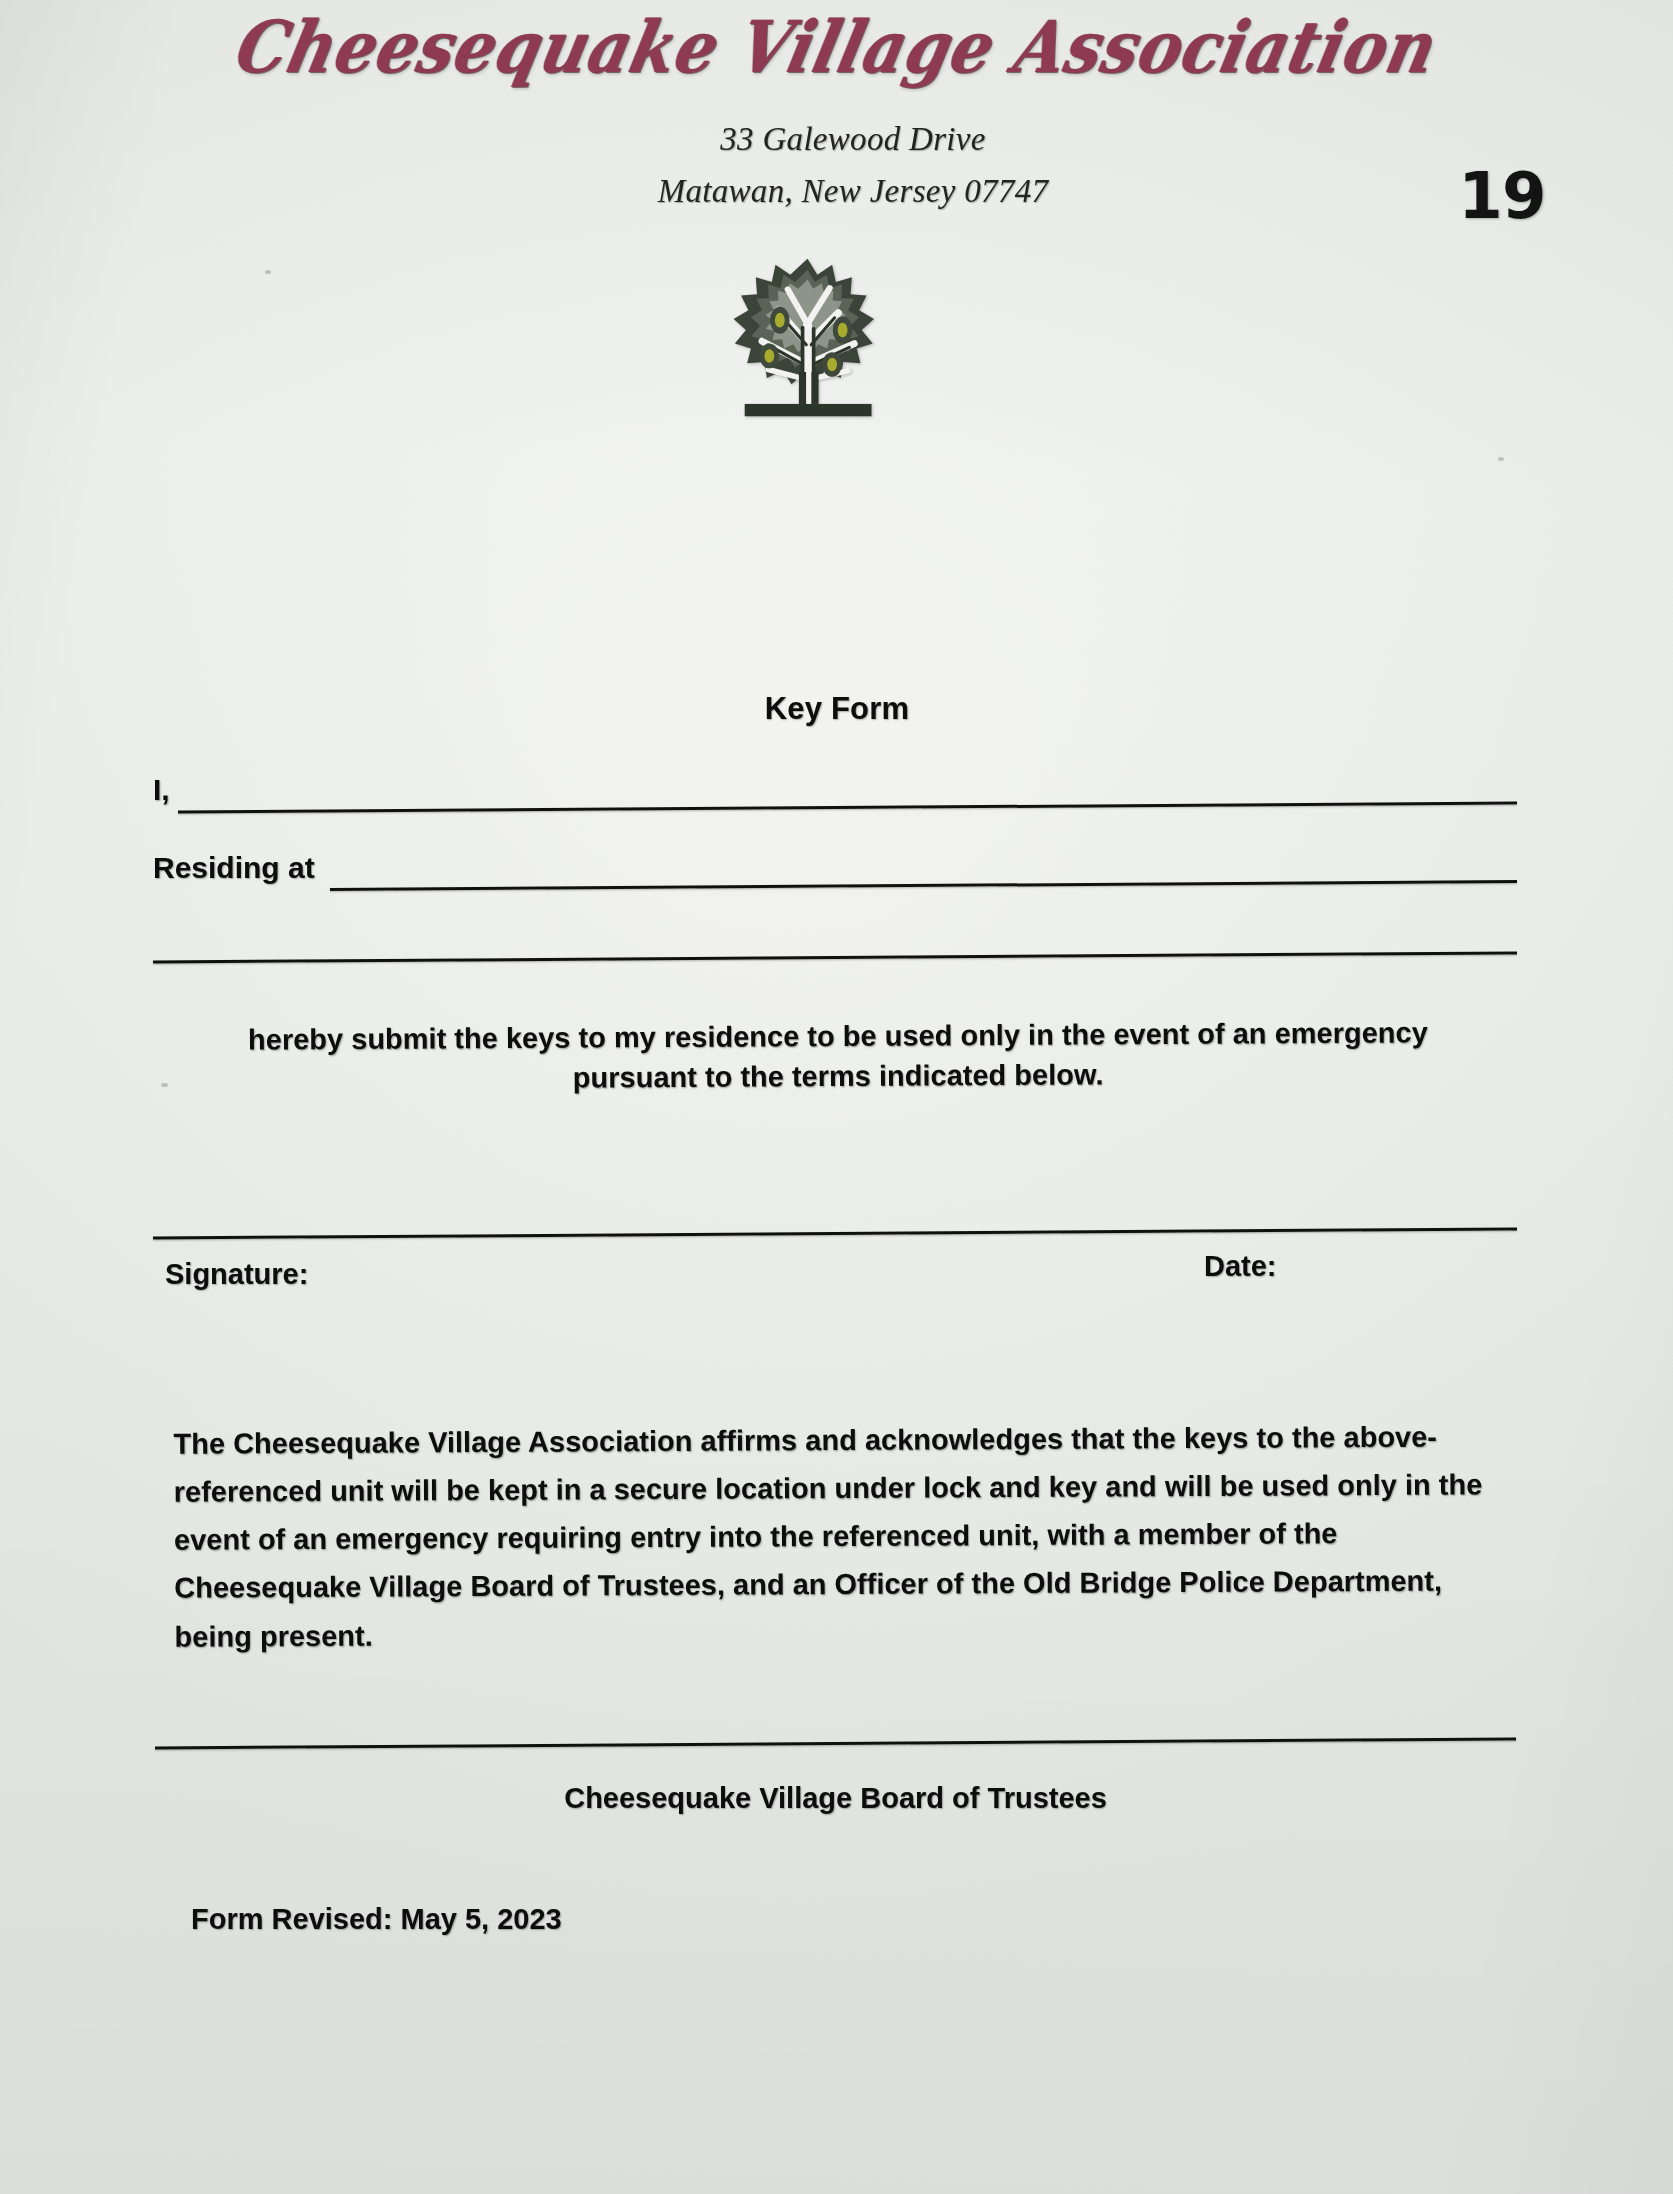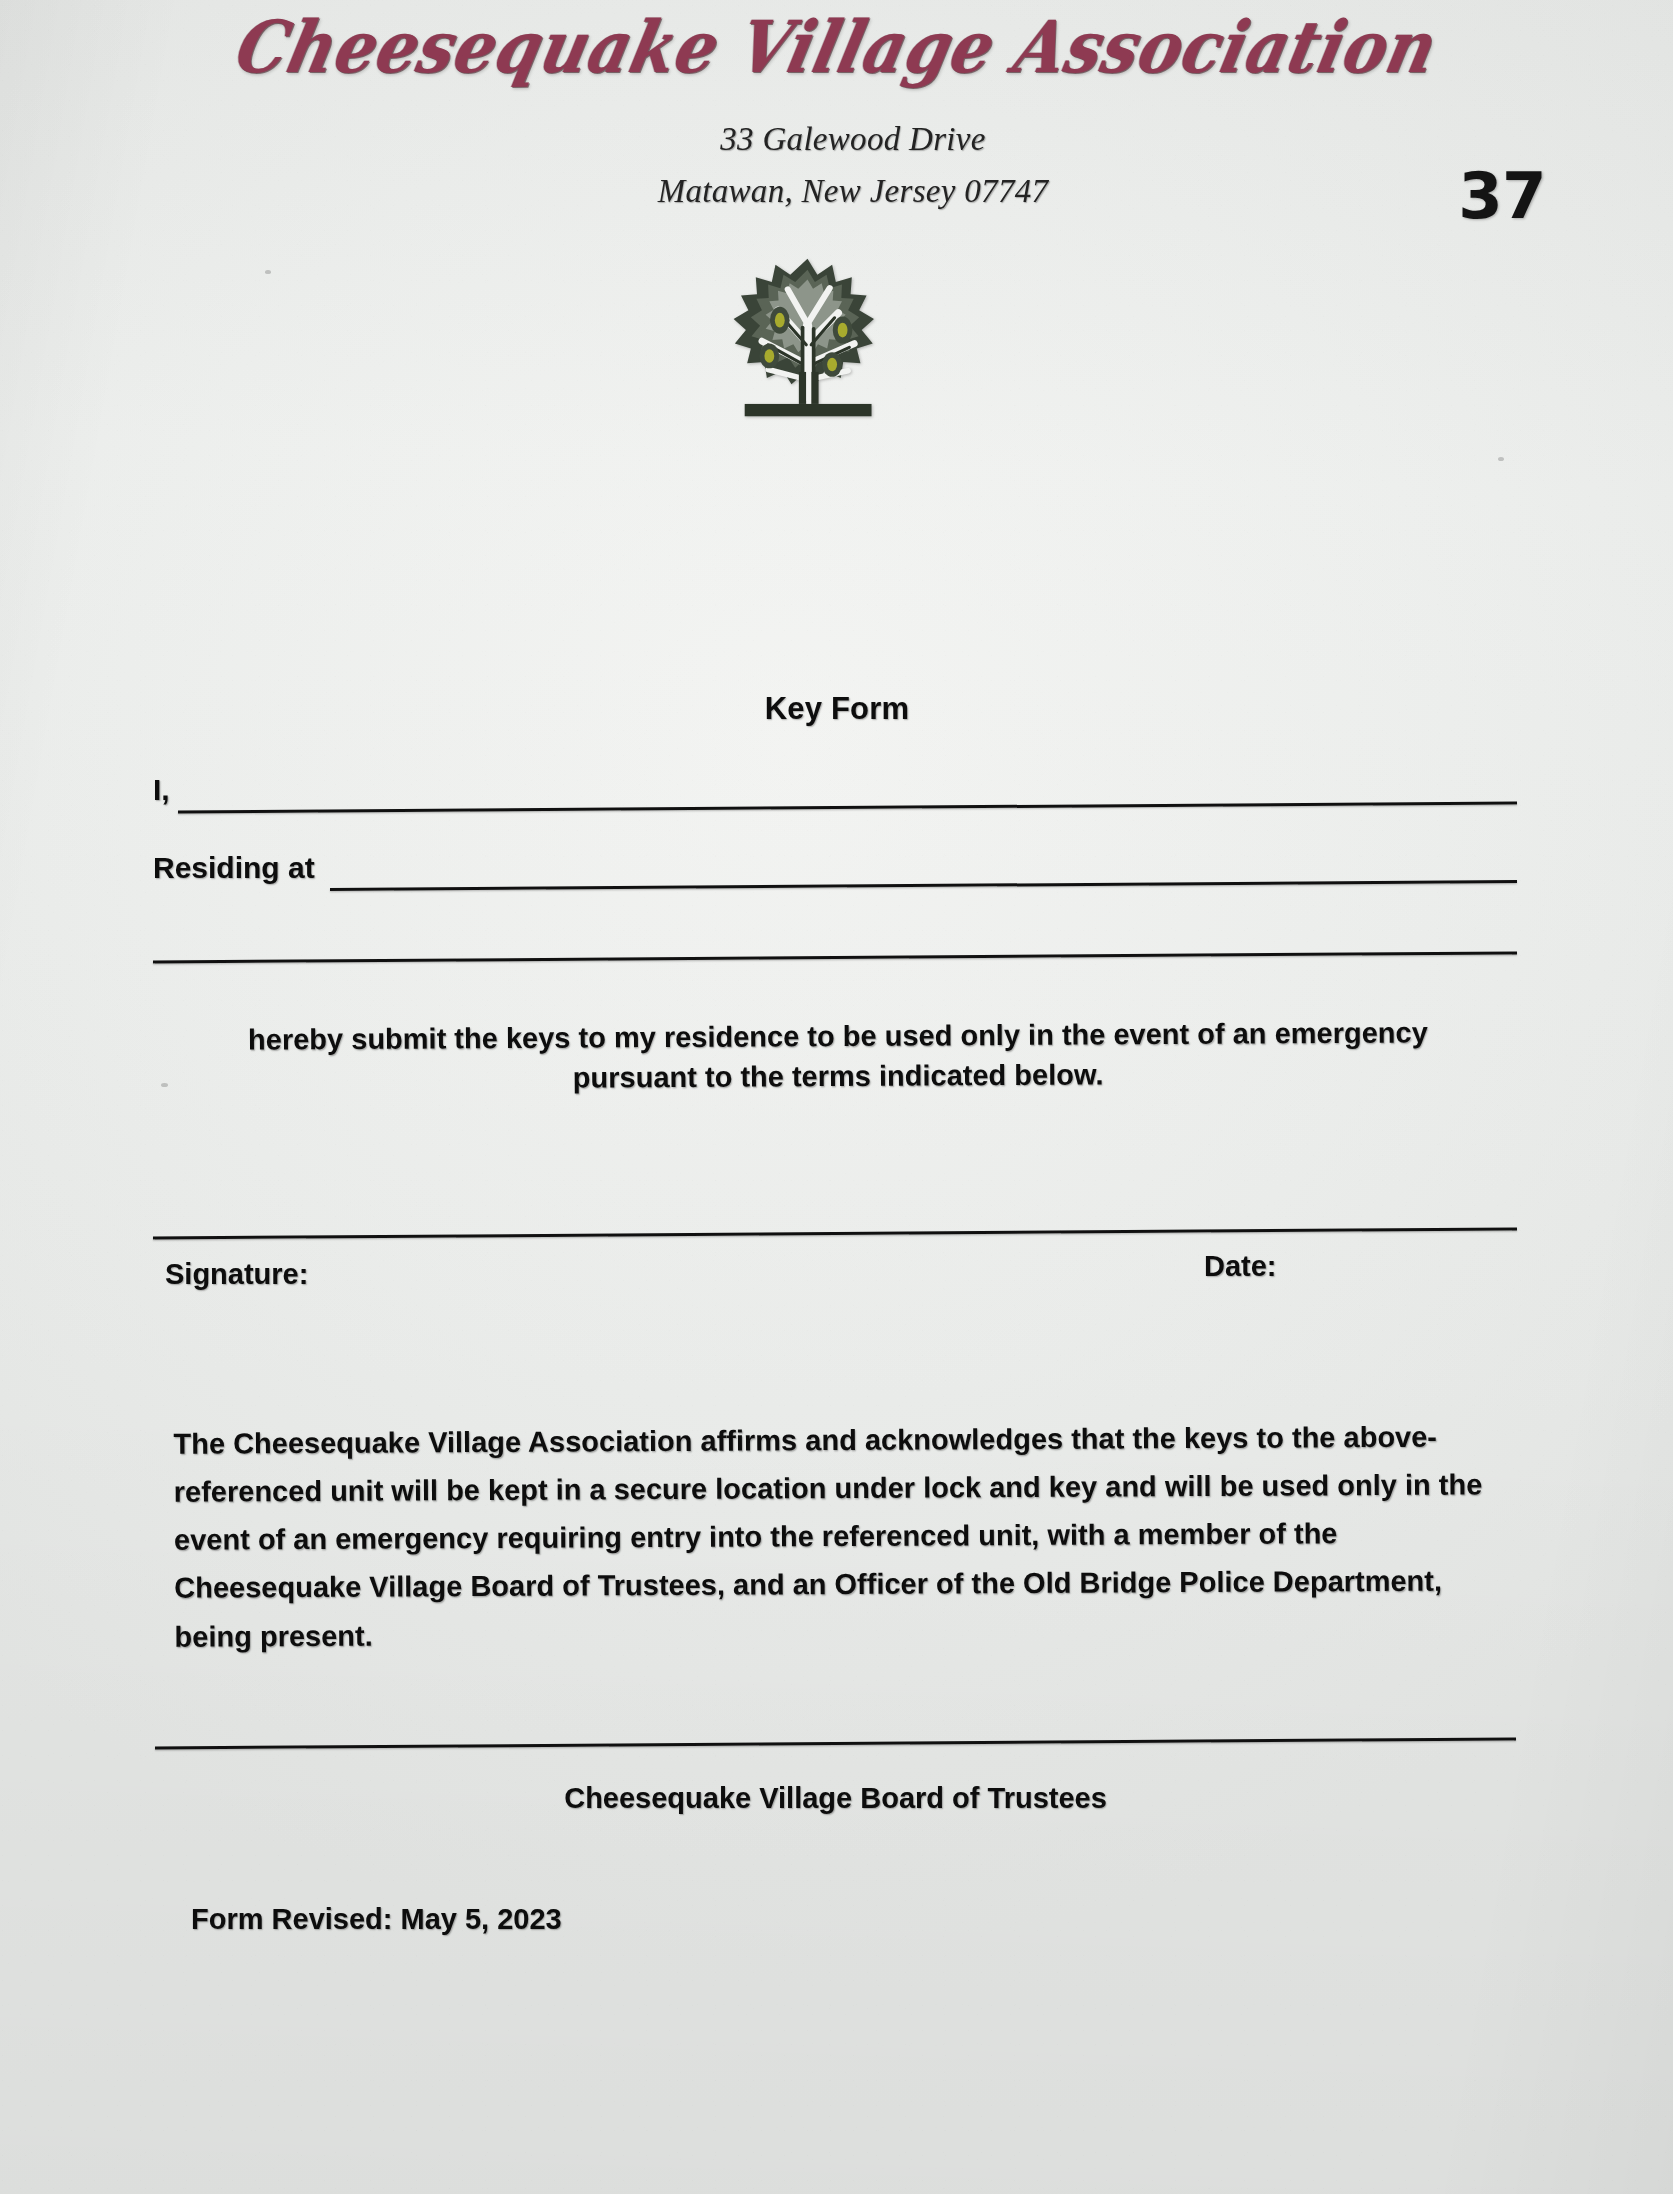--- a/index.html
+++ b/index.html
@@ -182,21 +182,21 @@
 
 <div id="page">
 
   <div class="abs" id="letterhead-script">Cheesequake Village Association</div>
 
   <div class="abs addr-line" id="addr-street">33 Galewood Drive</div>
 
   <div class="abs addr-line" id="addr-city">Matawan, New Jersey 07747</div>
 
 
-  <div class="abs" id="page-number">37</div>
+  <div class="abs" id="page-number">19</div>
 
   <div class="abs" id="logo-wrap">
     <svg viewBox="0 0 320 285" xmlns="http://www.w3.org/2000/svg" aria-hidden="true">
       <g>
 
         <path fill="#3a4438" d="M160 12 l16 26 24-16 6 28 26-8 -2 28 26 2 -12 24 24 14 -20 18 18 22 -26 8 6 24 -28 -2 -4 26 -26 -12 -14 22 -20 -18 -20 18 -14 -22 -26 12 -4 -26 -28 2 6 -24 -26 -8 18 -22 -20 -18 24 -14 -12 -24 26 -2 -2 -28 26 8 6 -28 24 16z"></path>
         <path fill="#5a6456" d="M160 30 l12 20 19 -12 5 22 20 -6 -1 22 20 1 -9 19 18 11 -15 14 14 17 -20 6 5 19 -22 -2 -3 20 -20 -9 -11 17 -16 -14 -16 14 -11 -17 -20 9 -3 -20 -22 2 5 -19 -20 -6 14 -17 -15 -14 18 -11 -9 -19 20 -1 -1 -22 20 6 5 -22 19 12z"></path>
         <path fill="#8d958a" d="M160 46 l9 15 14 -9 4 16 15 -4 -1 16 15 1 -7 14 13 8 -11 10 11 13 -15 4 4 14 -16 -1 -3 15 -15 -7 -8 13 -12 -11 -12 11 -8 -13 -15 7 -3 -15 -16 1 4 -14 -15 -4 11 -13 -11 -10 13 -8 -7 -14 15 -1 -1 -16 15 4 4 -16 14 9z"></path>
 
         <g stroke="#f2f3f1" stroke-linecap="round" fill="none">

